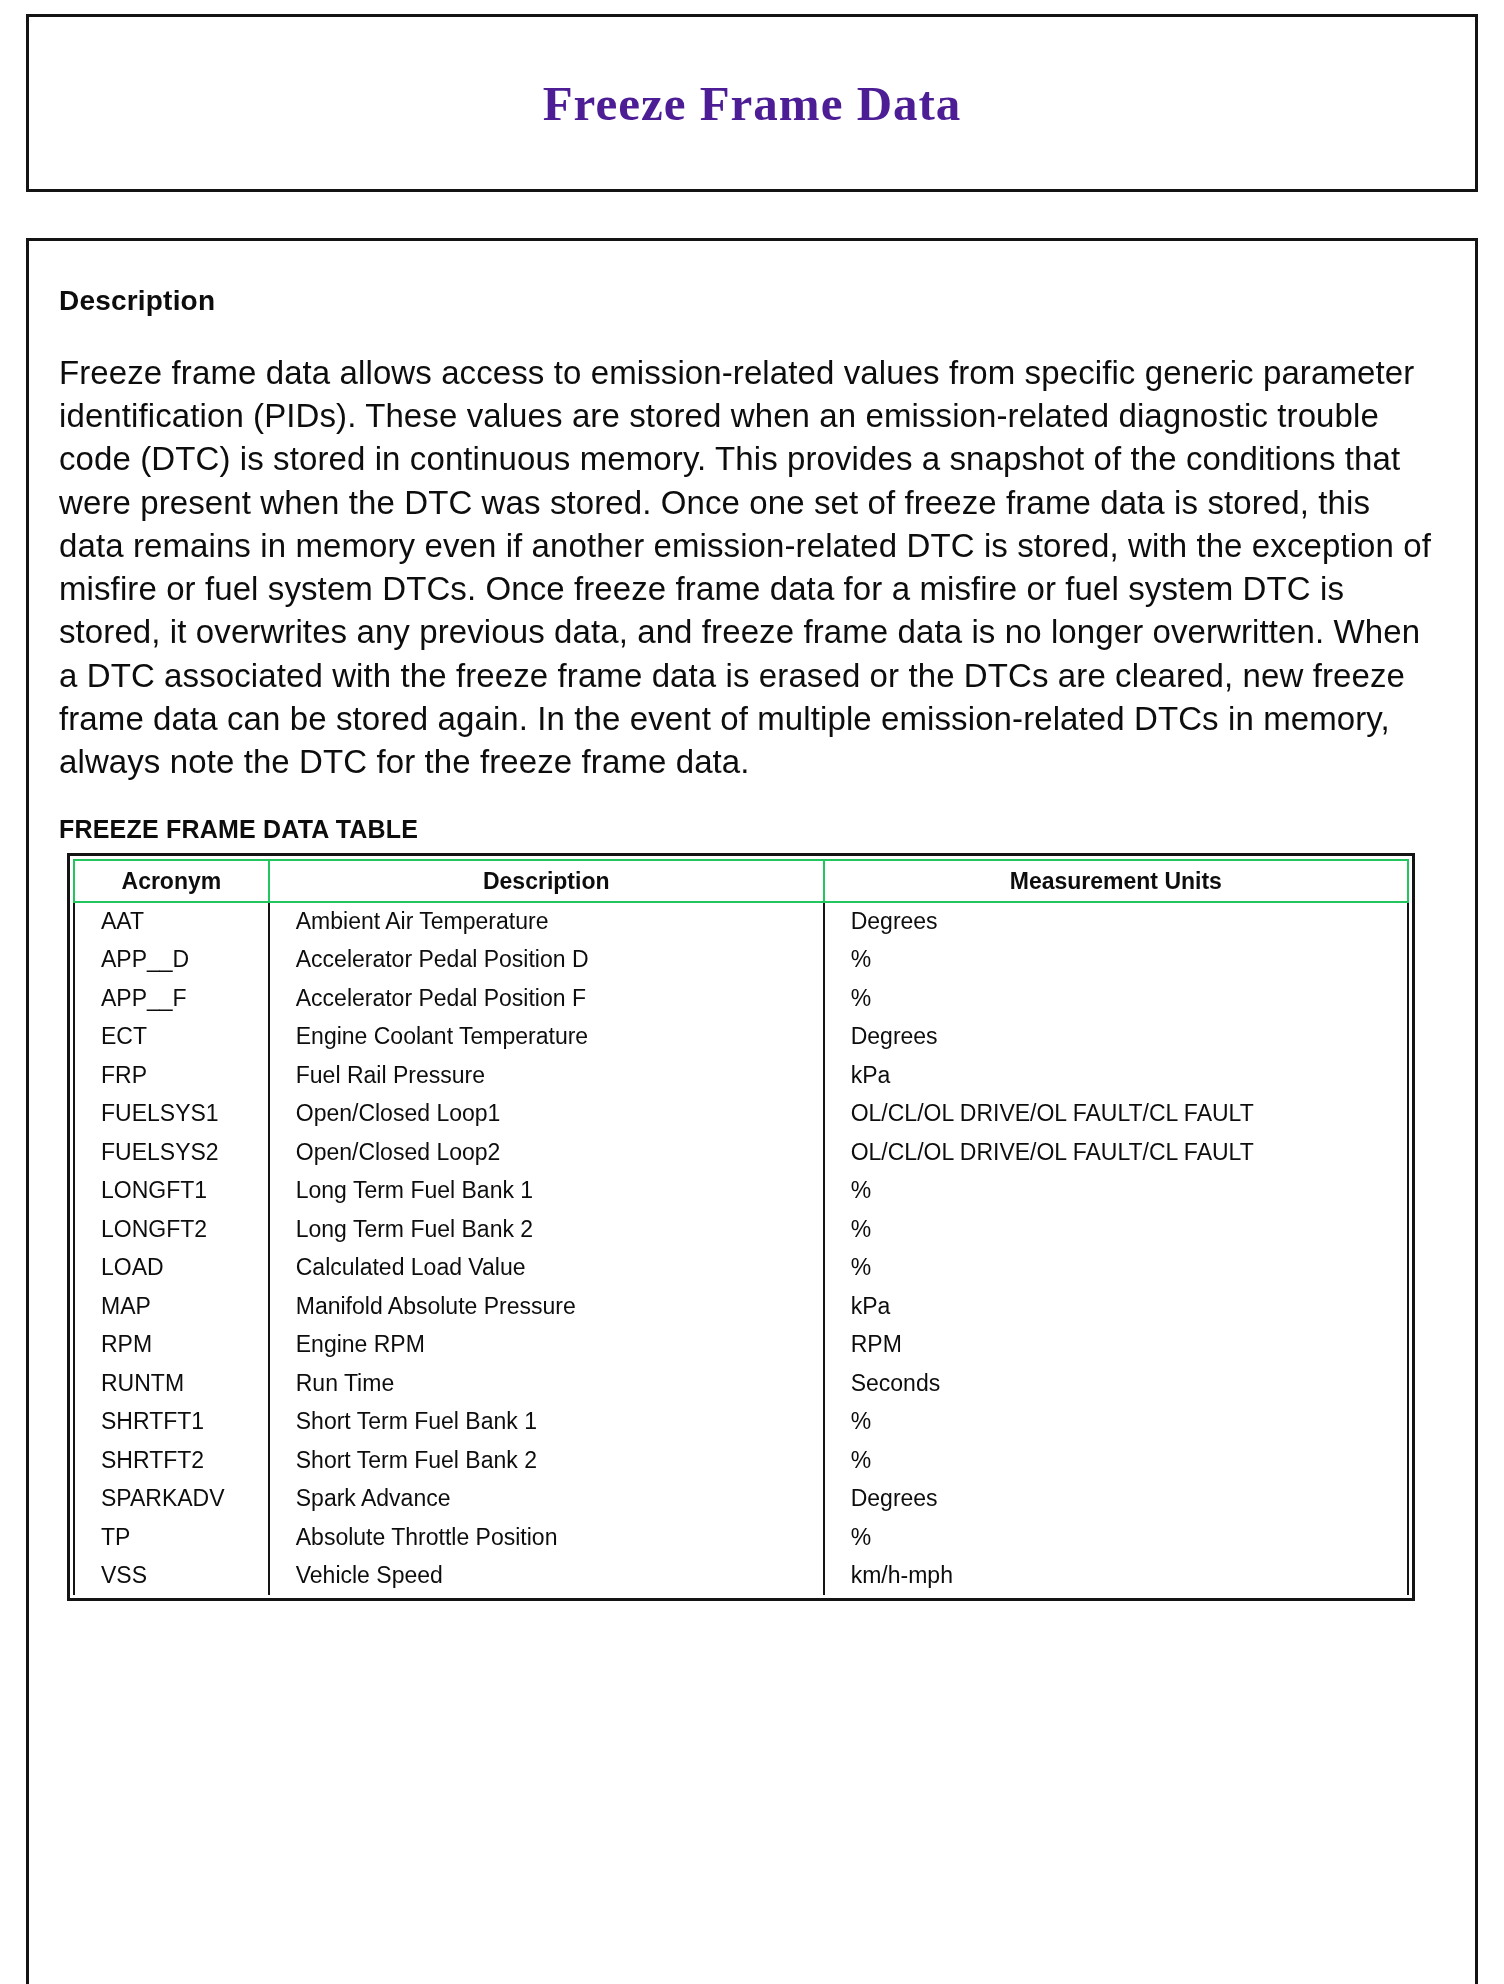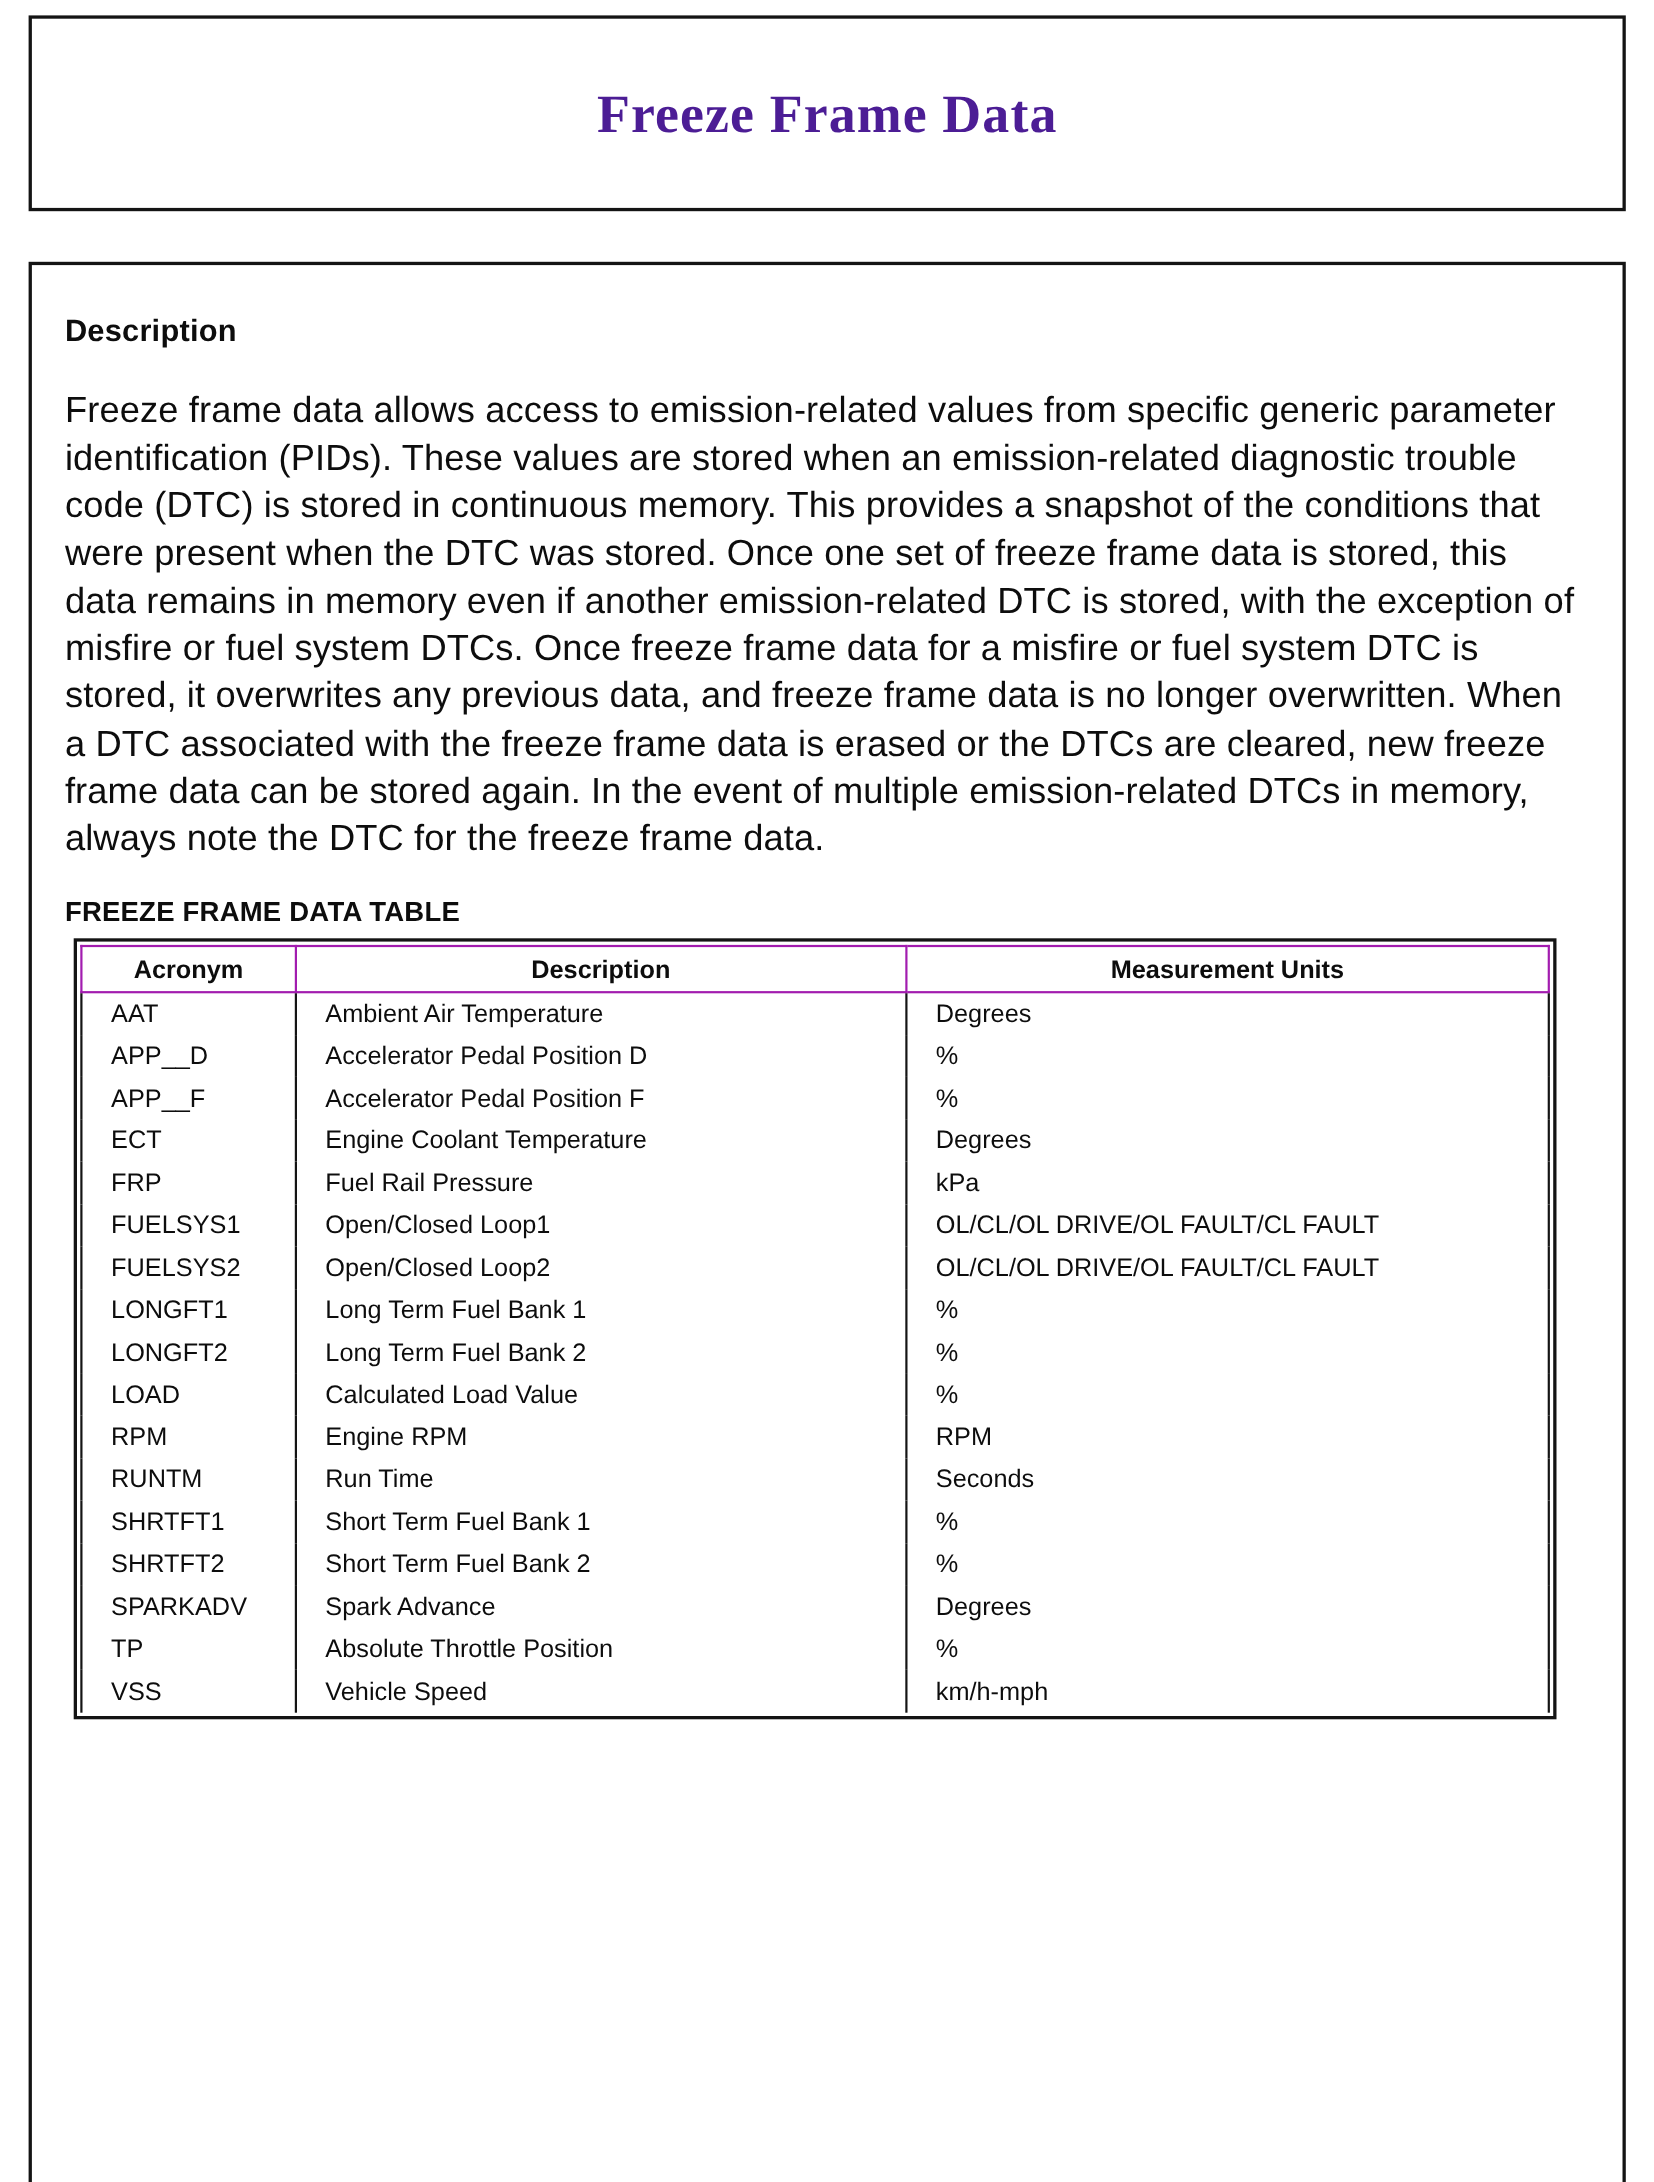--- a/index.html
+++ b/index.html
@@ -68,21 +68,21 @@
     border-collapse: collapse;
     table-layout: fixed;
   }
   col.c-acronym { width: 14.6%; }
   col.c-desc    { width: 41.6%; }
   col.c-units   { width: 43.8%; }
   .ff-table th {
     font-size: 23px;
     font-weight: bold;
     text-align: center;
-    border: 2px solid #a21caf;
+    border: 2px solid #22c55e;
     padding: 6px 8px;
     height: 42px;
   }
   .ff-table td {
     font-size: 23px;
     text-align: left;
     border-left: 2px solid #141414;
     border-right: 2px solid #141414;
     padding: 4px 26px;
     height: 38.5px;
@@ -178,20 +178,25 @@
               <td>Long Term Fuel Bank 2</td>
               <td>%</td>
             </tr>
 
             <tr>
               <td>LOAD</td>
               <td>Calculated Load Value</td>
               <td>%</td>
             </tr>
 
+            <tr>
+              <td>MAP</td>
+              <td>Manifold Absolute Pressure</td>
+              <td>kPa</td>
+            </tr>
 
             <tr>
               <td>RPM</td>
               <td>Engine RPM</td>
               <td>RPM</td>
             </tr>
 
             <tr>
               <td>RUNTM</td>
               <td>Run Time</td>

